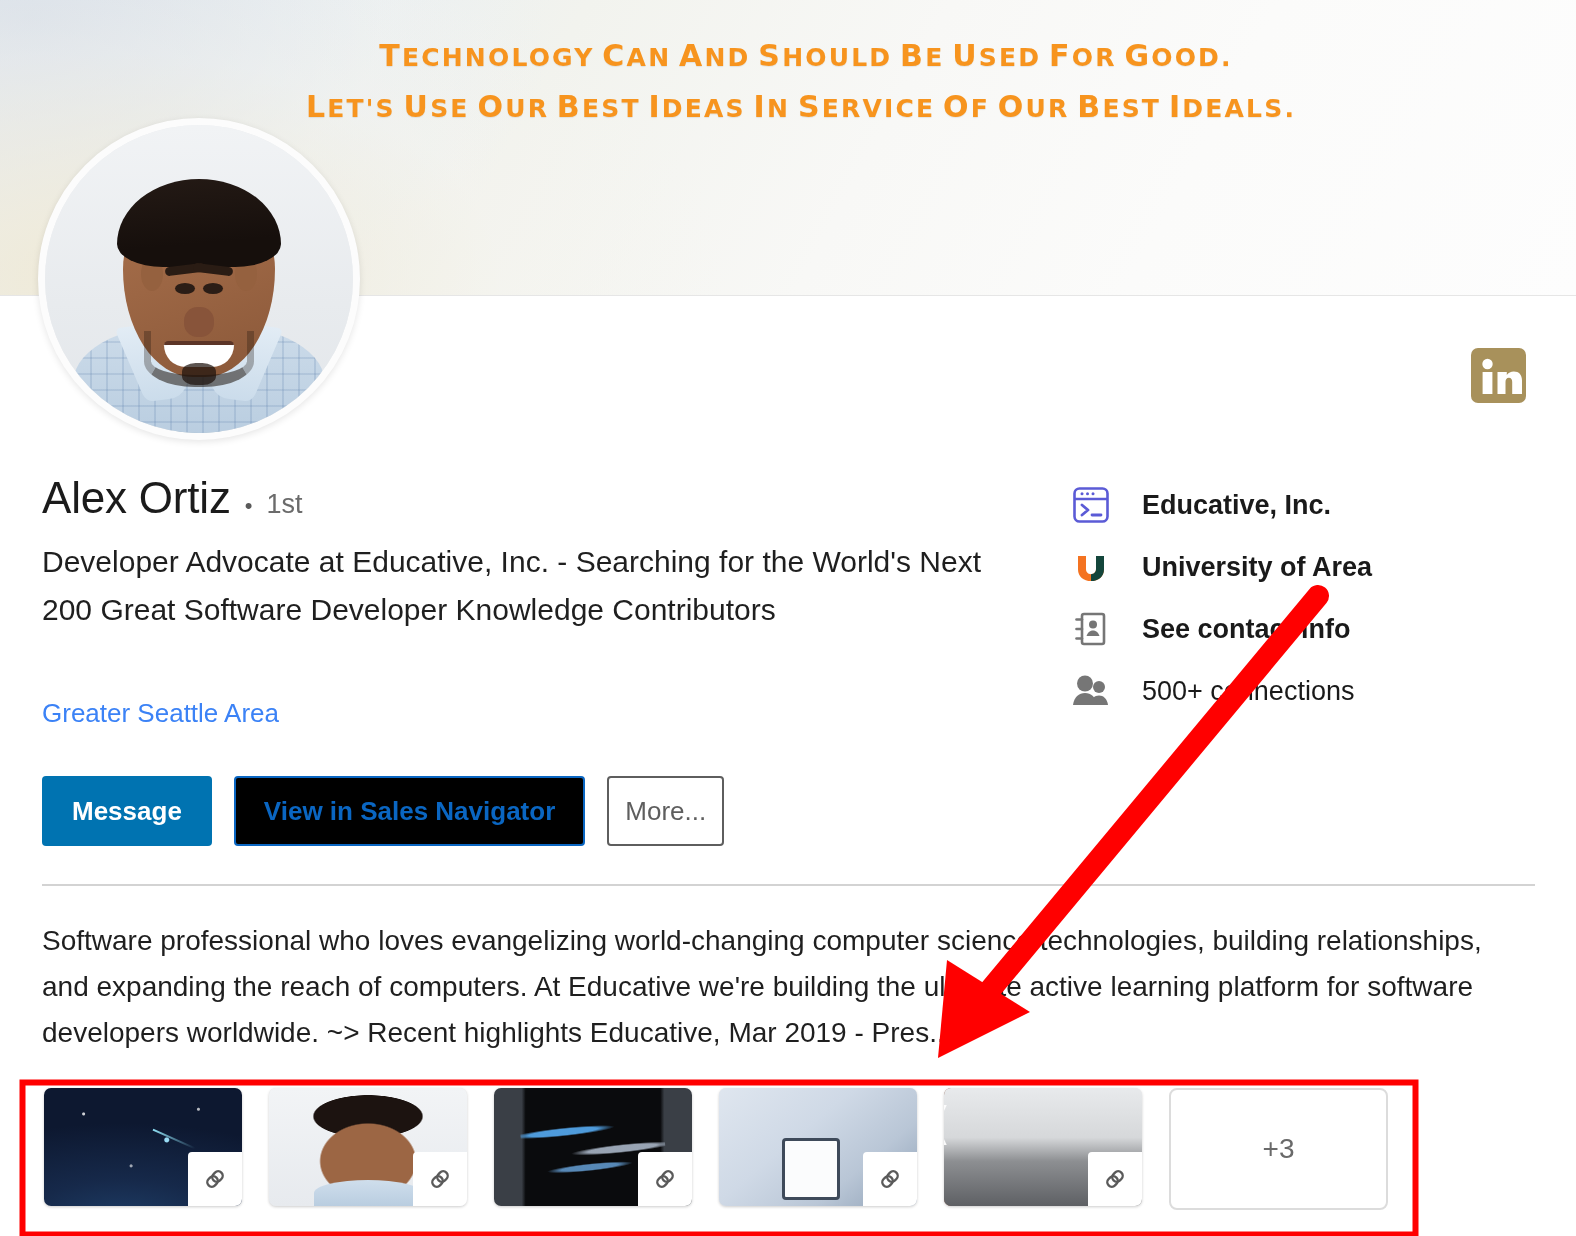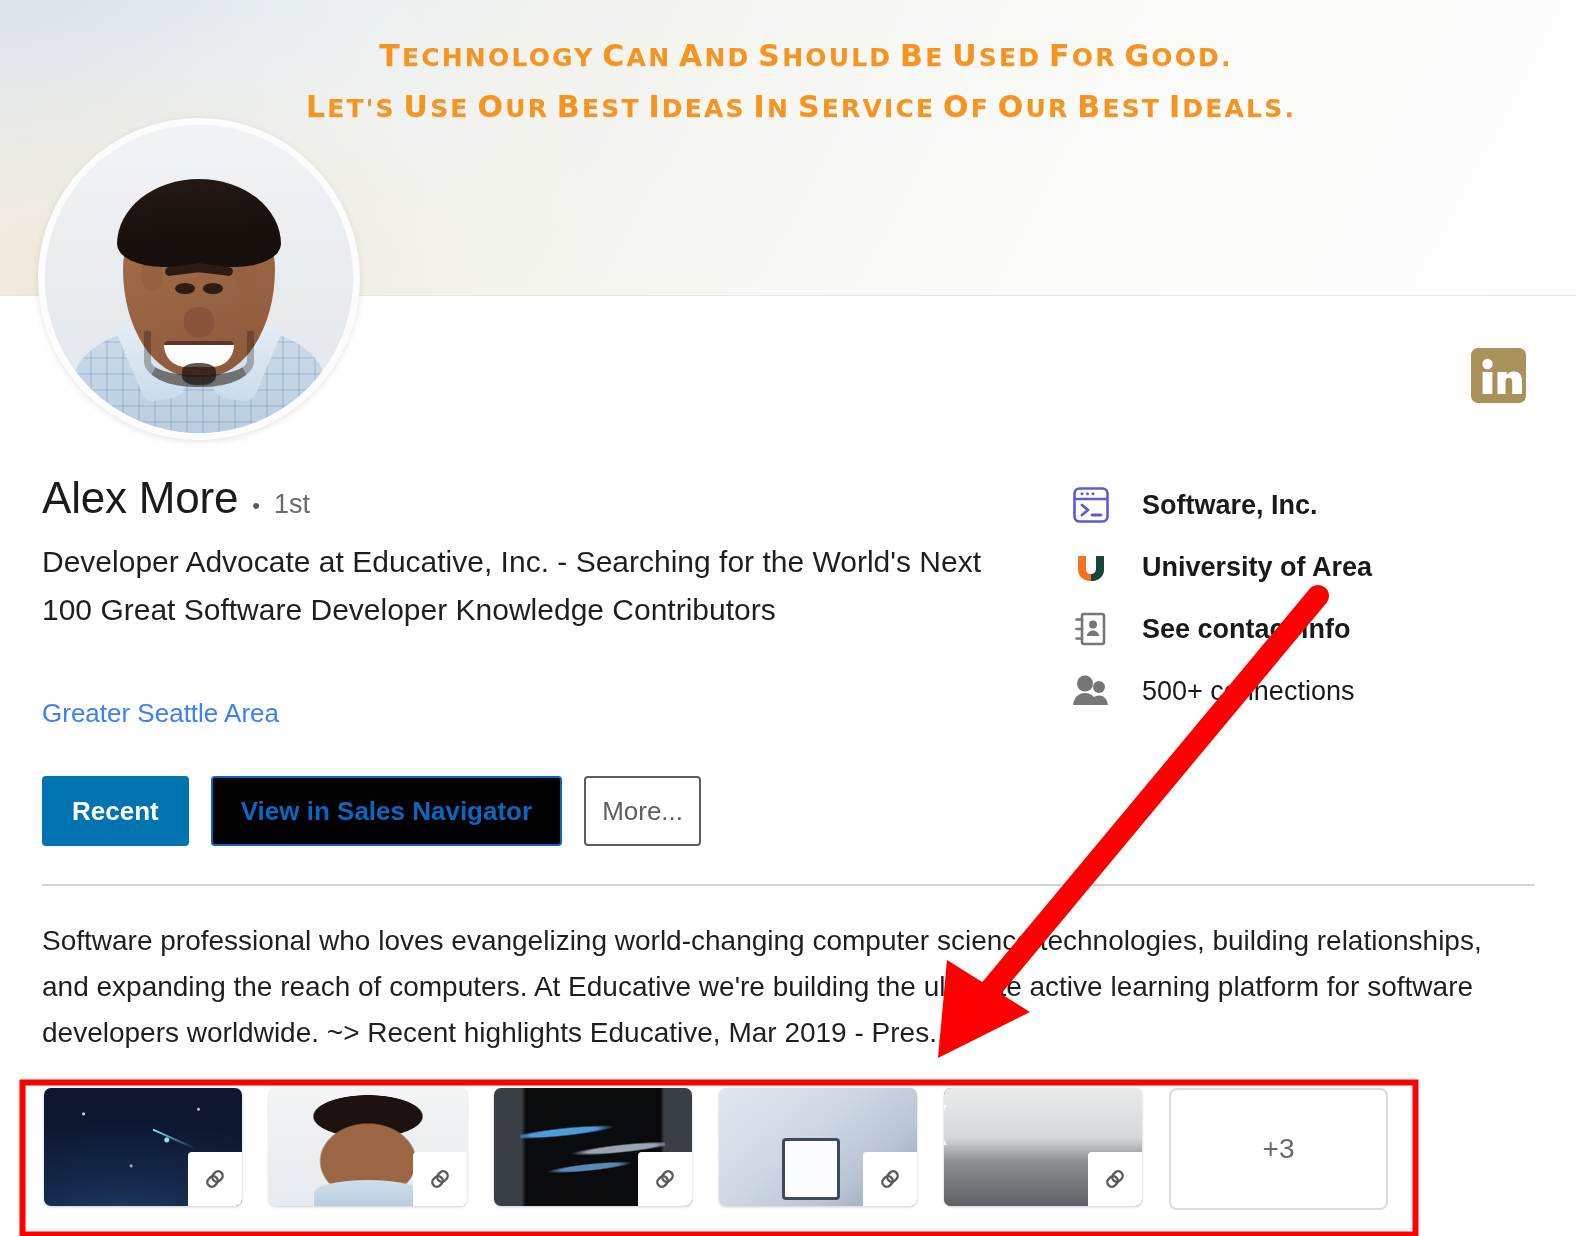--- a/index.html
+++ b/index.html
@@ -361,49 +361,49 @@
 
 <div id="li-badge">
   <svg width="55" height="55" viewBox="0 0 55 55" aria-hidden="true">
     <circle cx="16.5" cy="16" r="5.2" fill="#ffffff"></circle>
     <rect x="11.6" y="24" width="9.8" height="22" fill="#ffffff"></rect>
     <path d="M26.5 24h9.3v3.1c1.5-2.2 4-3.6 7-3.6 5.2 0 8.2 3.2 8.2 9.1V46h-9.8V34c0-2.6-1-4.3-3.3-4.3-2.2 0-3.4 1.6-3.4 4.3v12h-8V24z" fill="#ffffff"></path>
   </svg>
 </div>
 
 <div id="name-row">
-  <span id="profile-name">Alex More</span>
+  <span id="profile-name">Alex Ortiz</span>
   <span id="name-dot">•</span>
   <span id="degree-badge">1st</span>
 </div>
 
-<div id="headline">Developer Advocate at Educative, Inc. - Searching for the World's Next 100 Great Software Developer Knowledge Contributors</div>
+<div id="headline">Developer Advocate at Educative, Inc. - Searching for the World's Next 200 Great Software Developer Knowledge Contributors</div>
 <div id="location">Greater Seattle Area</div>
 
 <div id="actions">
-  <div class="btn" id="btn-message">Recent</div>
+  <div class="btn" id="btn-message">Message</div>
   <div class="btn" id="btn-sales-navigator">View in Sales Navigator</div>
   <div class="btn" id="btn-more">More...</div>
 </div>
 
 <div id="info-list">
 
   <div class="info-row">
     <span class="info-icon">
       <svg width="42" height="40" viewBox="0 0 42 40" aria-hidden="true">
         <rect x="4.5" y="3.5" width="33" height="33" rx="5" fill="none" stroke="#5B5BD6" stroke-width="2.6"></rect>
         <line x1="4.5" y1="14" x2="37.5" y2="14" stroke="#5B5BD6" stroke-width="2.4"></line>
         <circle cx="12" cy="8.8" r="1.5" fill="#5B5BD6"></circle>
         <circle cx="17.5" cy="8.8" r="1.5" fill="#5B5BD6"></circle>
         <circle cx="23" cy="8.8" r="1.5" fill="#5B5BD6"></circle>
         <polyline points="12,20 18,25 12,30" fill="none" stroke="#5B5BD6" stroke-width="2.8" stroke-linecap="round" stroke-linejoin="round"></polyline>
         <line x1="22" y1="30" x2="31" y2="30" stroke="#5B5BD6" stroke-width="2.8" stroke-linecap="round"></line>
       </svg>
     </span>
-    <span class="info-label">Software, Inc.</span>
+    <span class="info-label">Educative, Inc.</span>
   </div>
 
   <div class="info-row">
     <span class="info-icon">
       <svg width="42" height="40" viewBox="0 0 42 40" aria-hidden="true">
         <path d="M8 9h8v13c0 3.2 2.2 5.2 5 5.2s5-2 5-5.2V9h8v13.4C34 29.6 28.4 34 21 34S8 29.6 8 22.4V9z" fill="#F47321"></path>
         <path d="M21 9h13v13.4C34 29.6 28.4 34 21 34V27.2c2.8 0 5-2 5-5.2V9z" fill="#14463C"></path>
       </svg>
     </span>
     <span class="info-label">University of Area</span>

